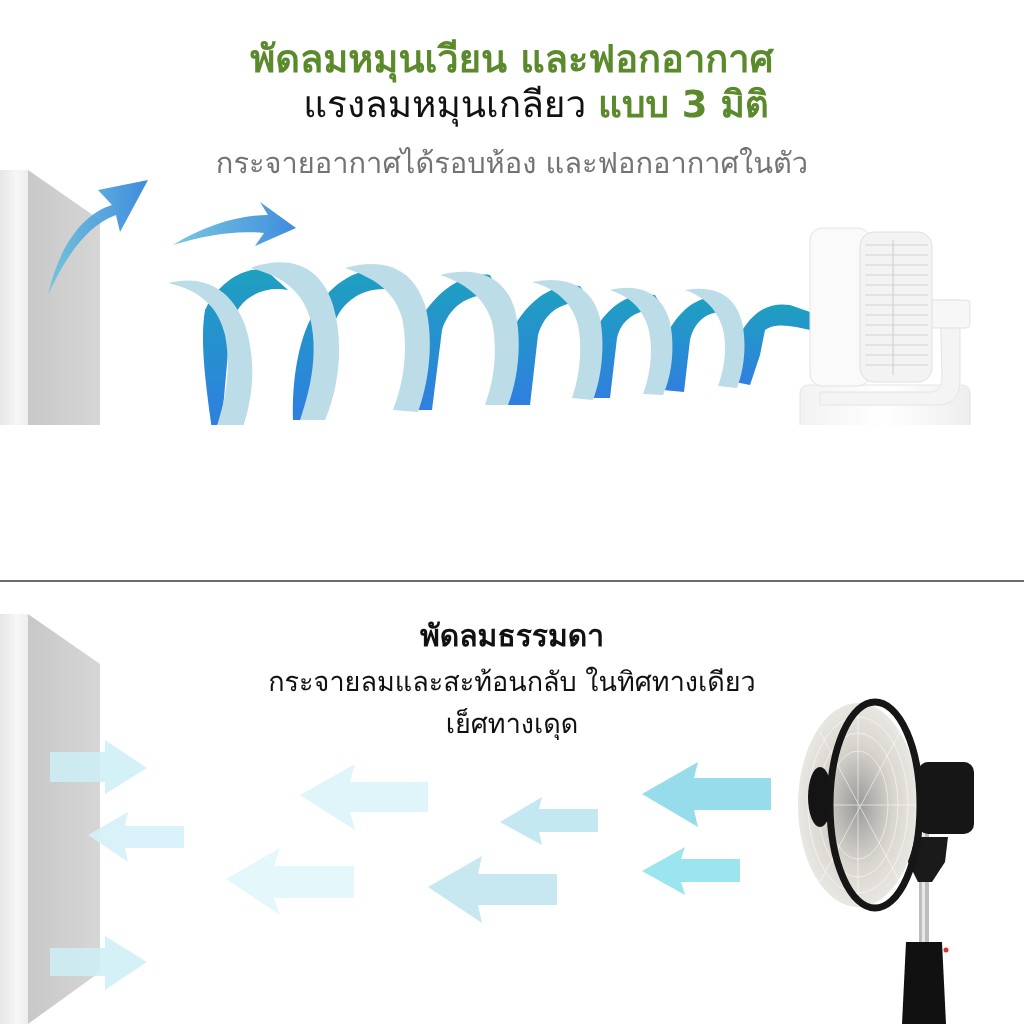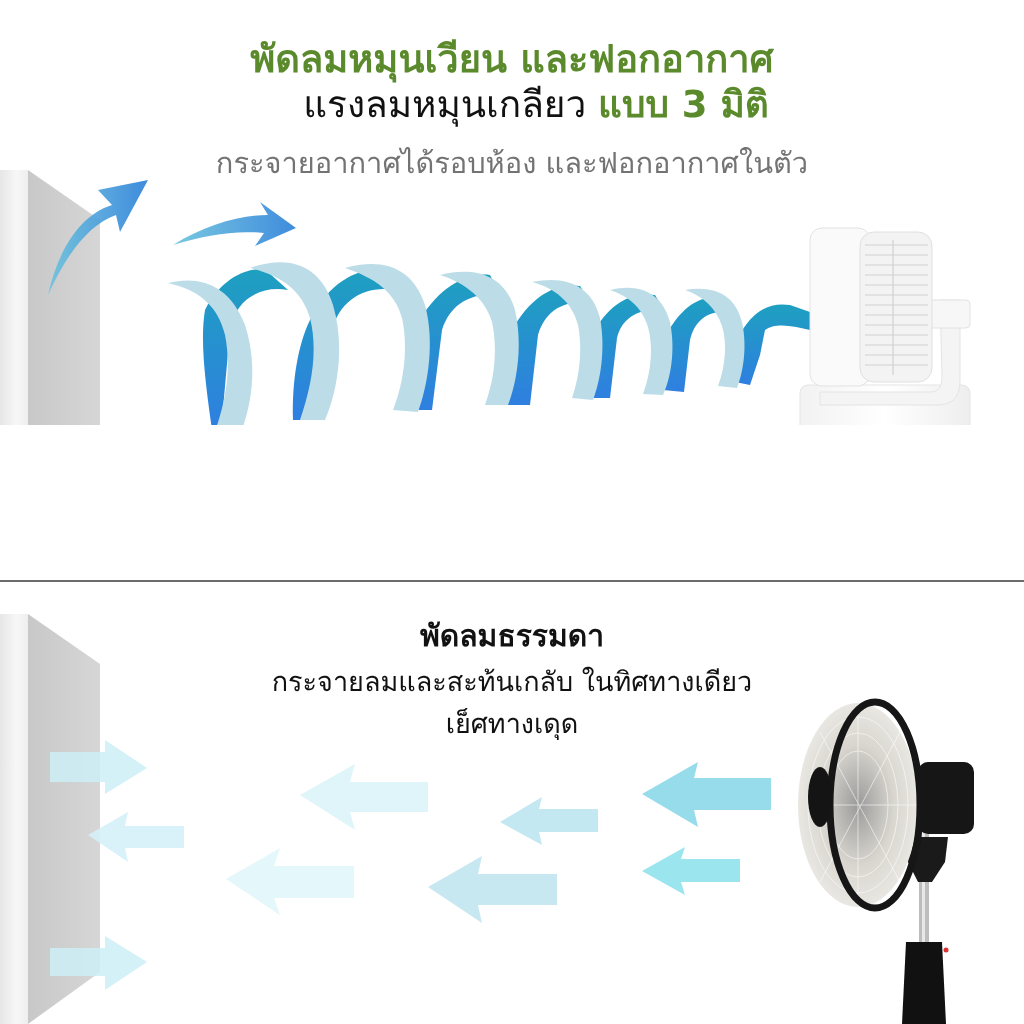--- a/index.html
+++ b/index.html
@@ -178,15 +178,15 @@
         <line x1="858" y1="125" x2="858" y2="320"></line>
         <line x1="820" y1="150" x2="900" y2="300"></line>
         <line x1="820" y1="300" x2="900" y2="150"></line>
       </g>
       <ellipse cx="875" cy="223" rx="45" ry="103" fill="none" stroke="#161616" stroke-width="7"></ellipse>
       <ellipse cx="820" cy="215" rx="12" ry="30" fill="#141414"></ellipse>
     </g>
   </svg>
 
   <h2 class="headline b-main">พัดลมธรรมดา</h2>
-  <p class="headline b-sub1">กระจายลมและสะท้นเกลับ ในทิศทางเดียว</p>
+  <p class="headline b-sub1">กระจายลมและสะท้อนกลับ ในทิศทางเดียว</p>
   <p class="headline b-sub2">เย็ศทางเดุด</p>
 </div>
 
 </body></html>

